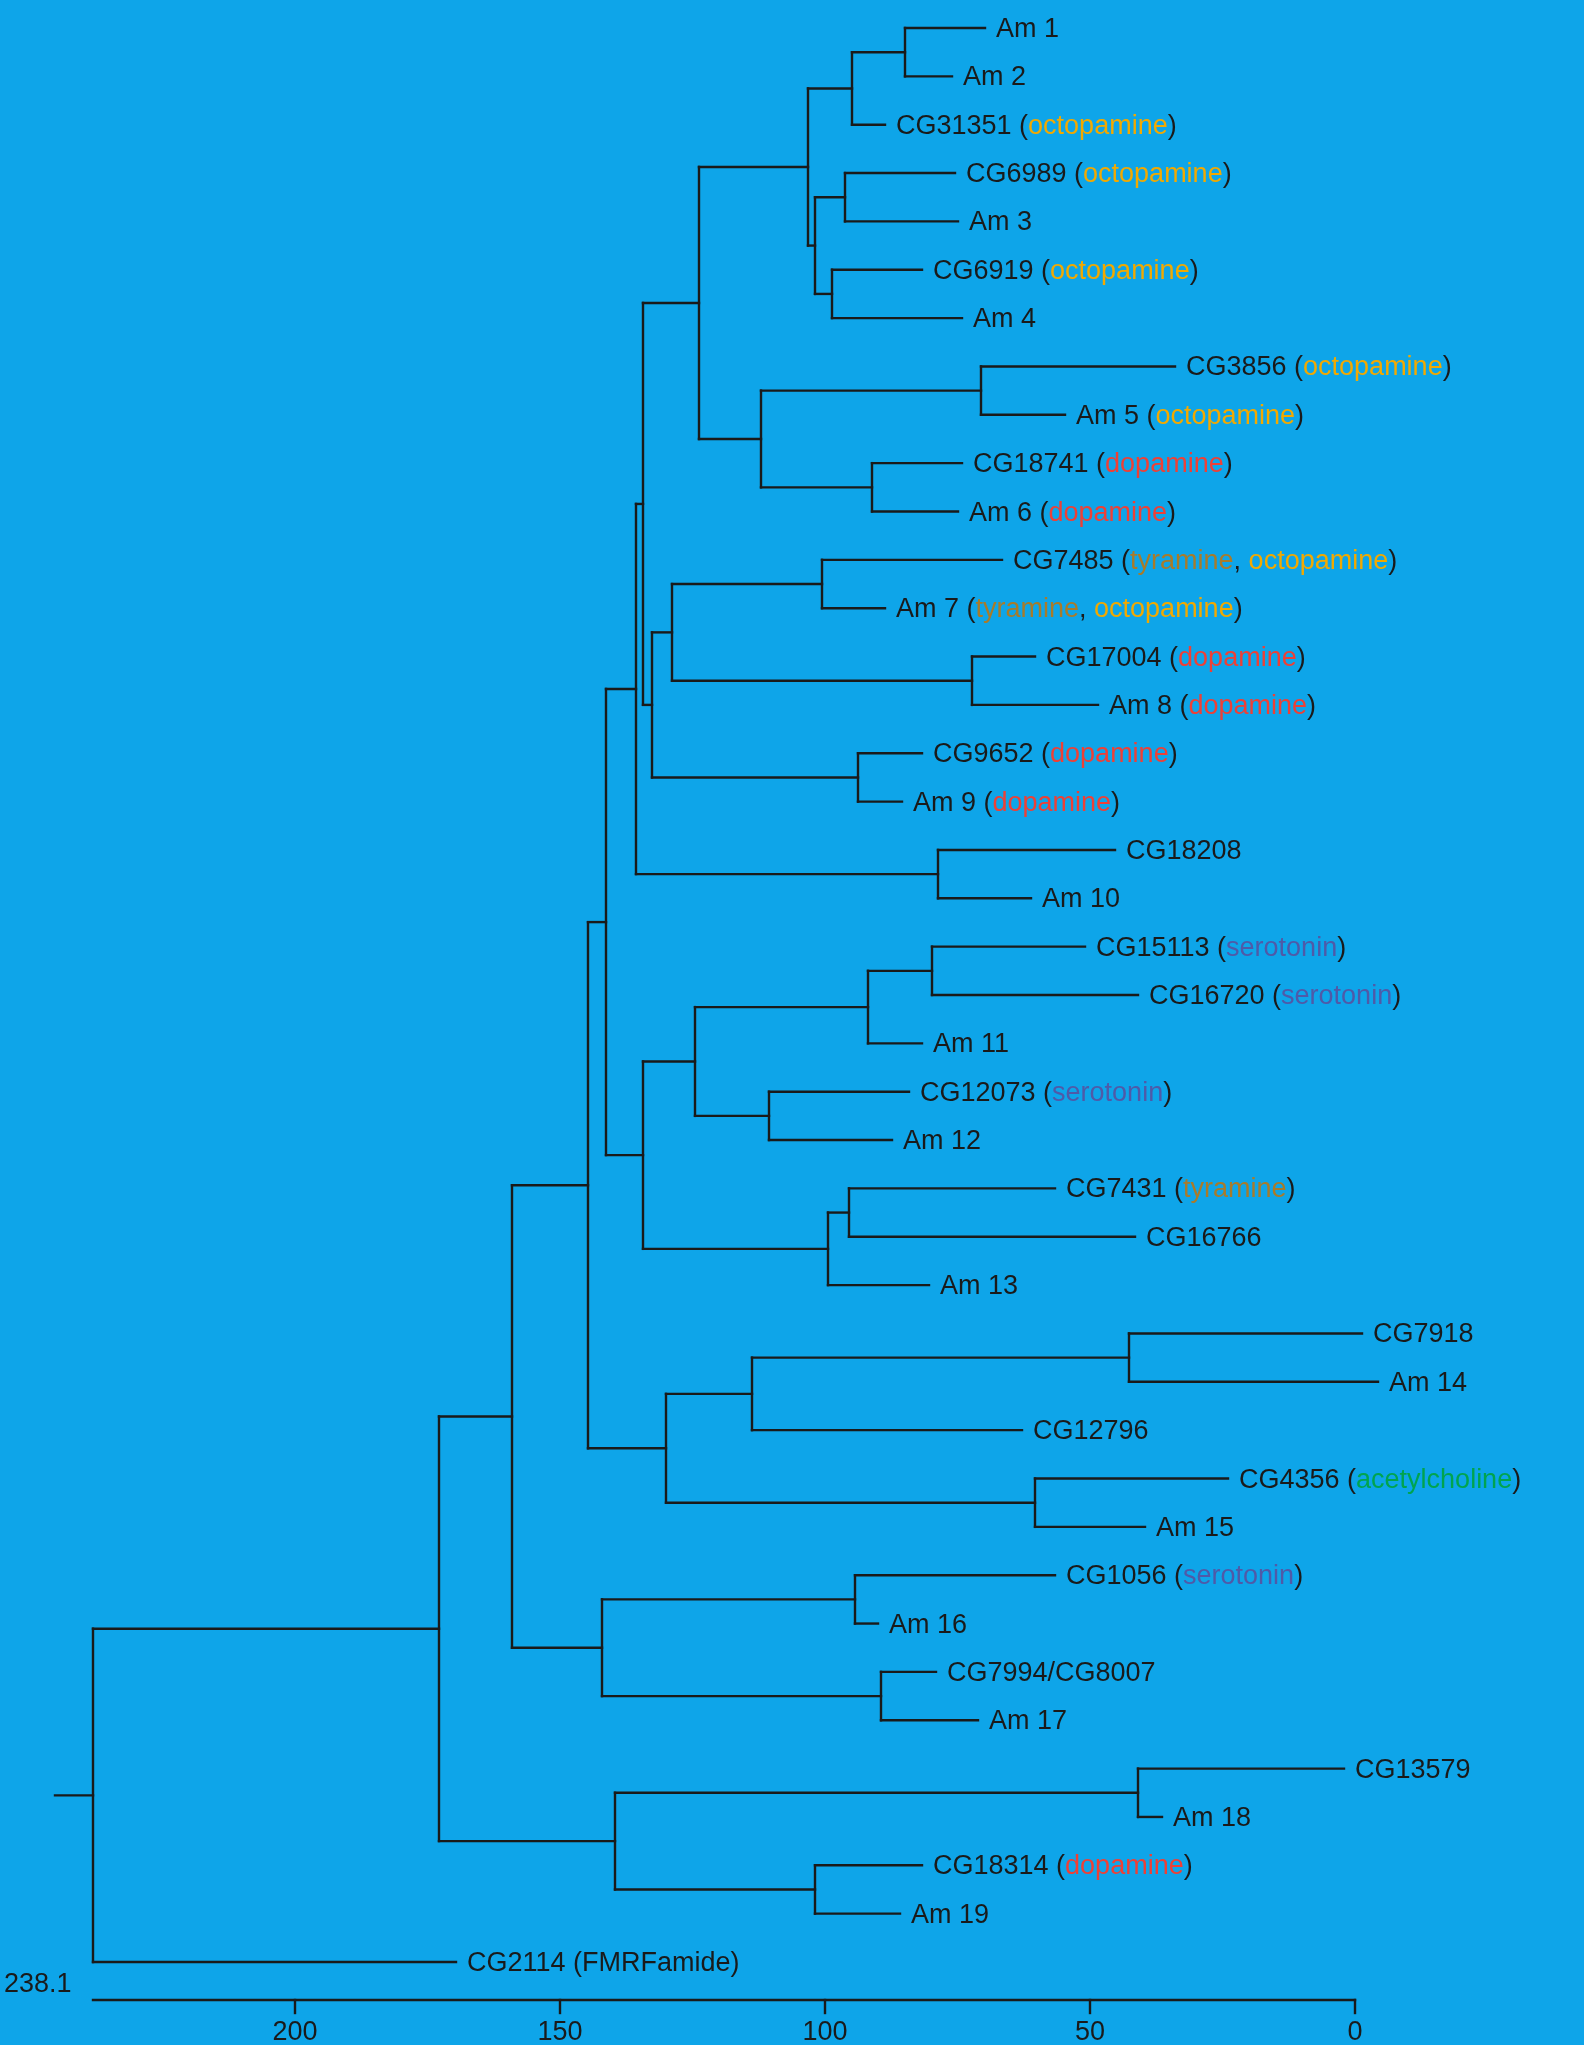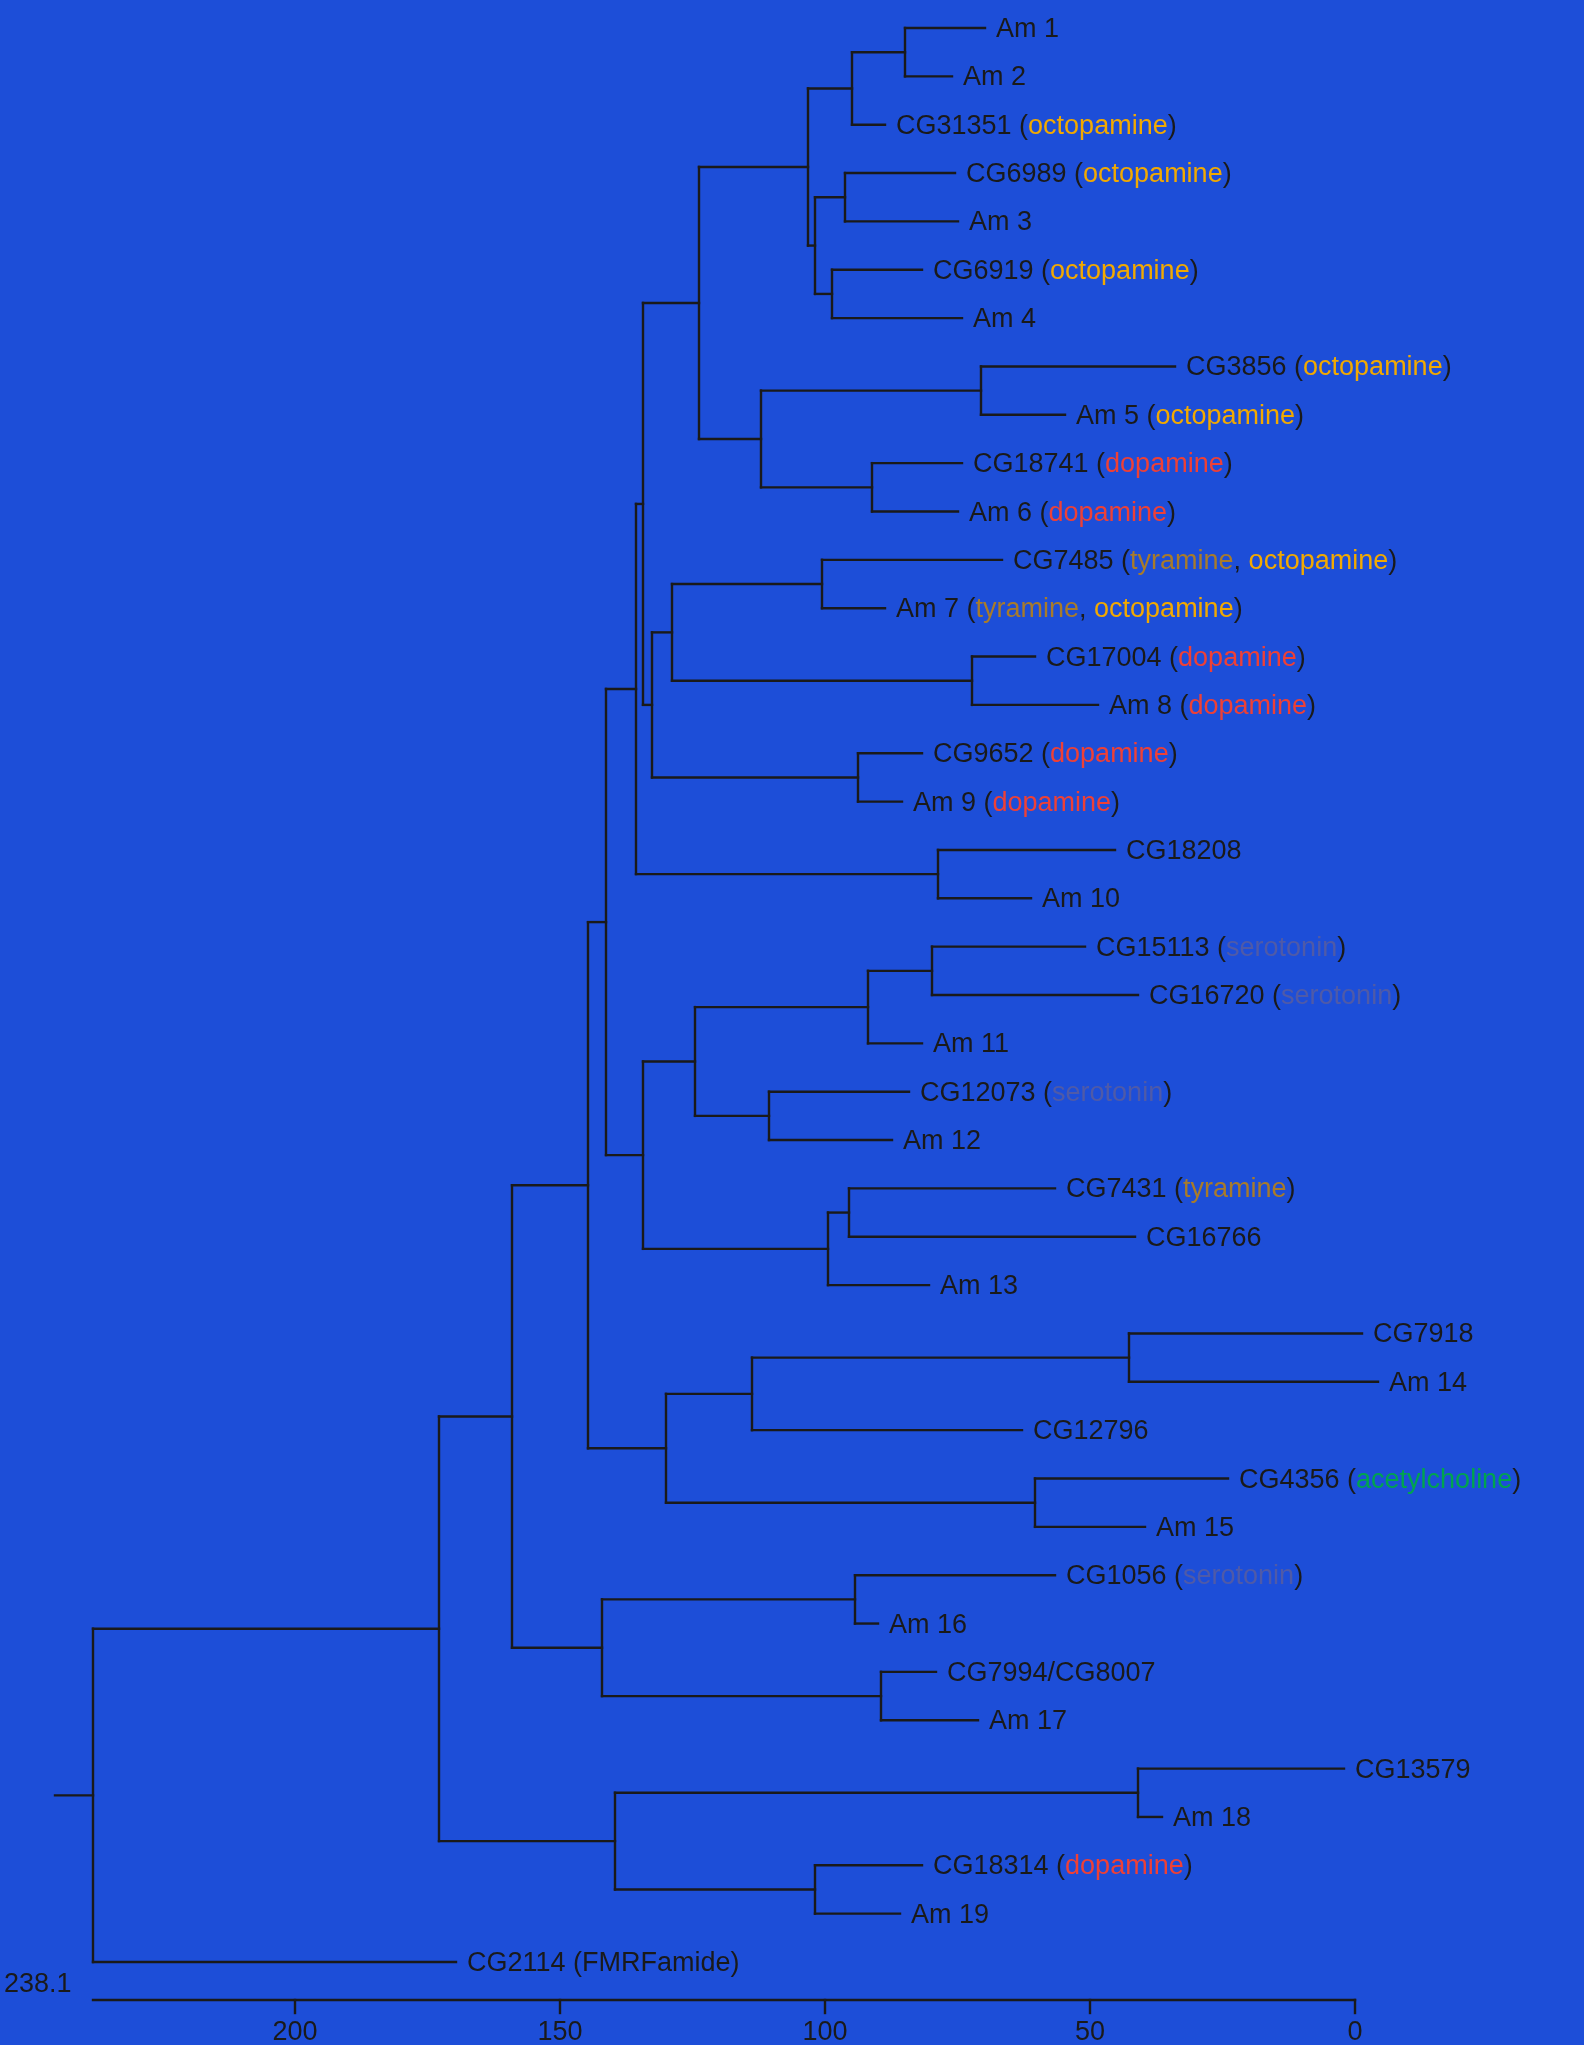--- a/index.html
+++ b/index.html
@@ -4,21 +4,21 @@
 <style>
   html, body {
     margin: 0;
     padding: 0;
     background: #ffffff;
   }
   .figure {
     position: relative;
     width: 1584px;
     height: 2045px;
-    background: #1d4ed8;
+    background: #0ea5e9;
     font-family: "Liberation Sans", sans-serif;
     overflow: hidden;
   }
   svg {
     display: block;
   }
   svg text {
     font-family: "Liberation Sans", sans-serif;
     font-size: 27px;
     fill: #1a1a1a;

